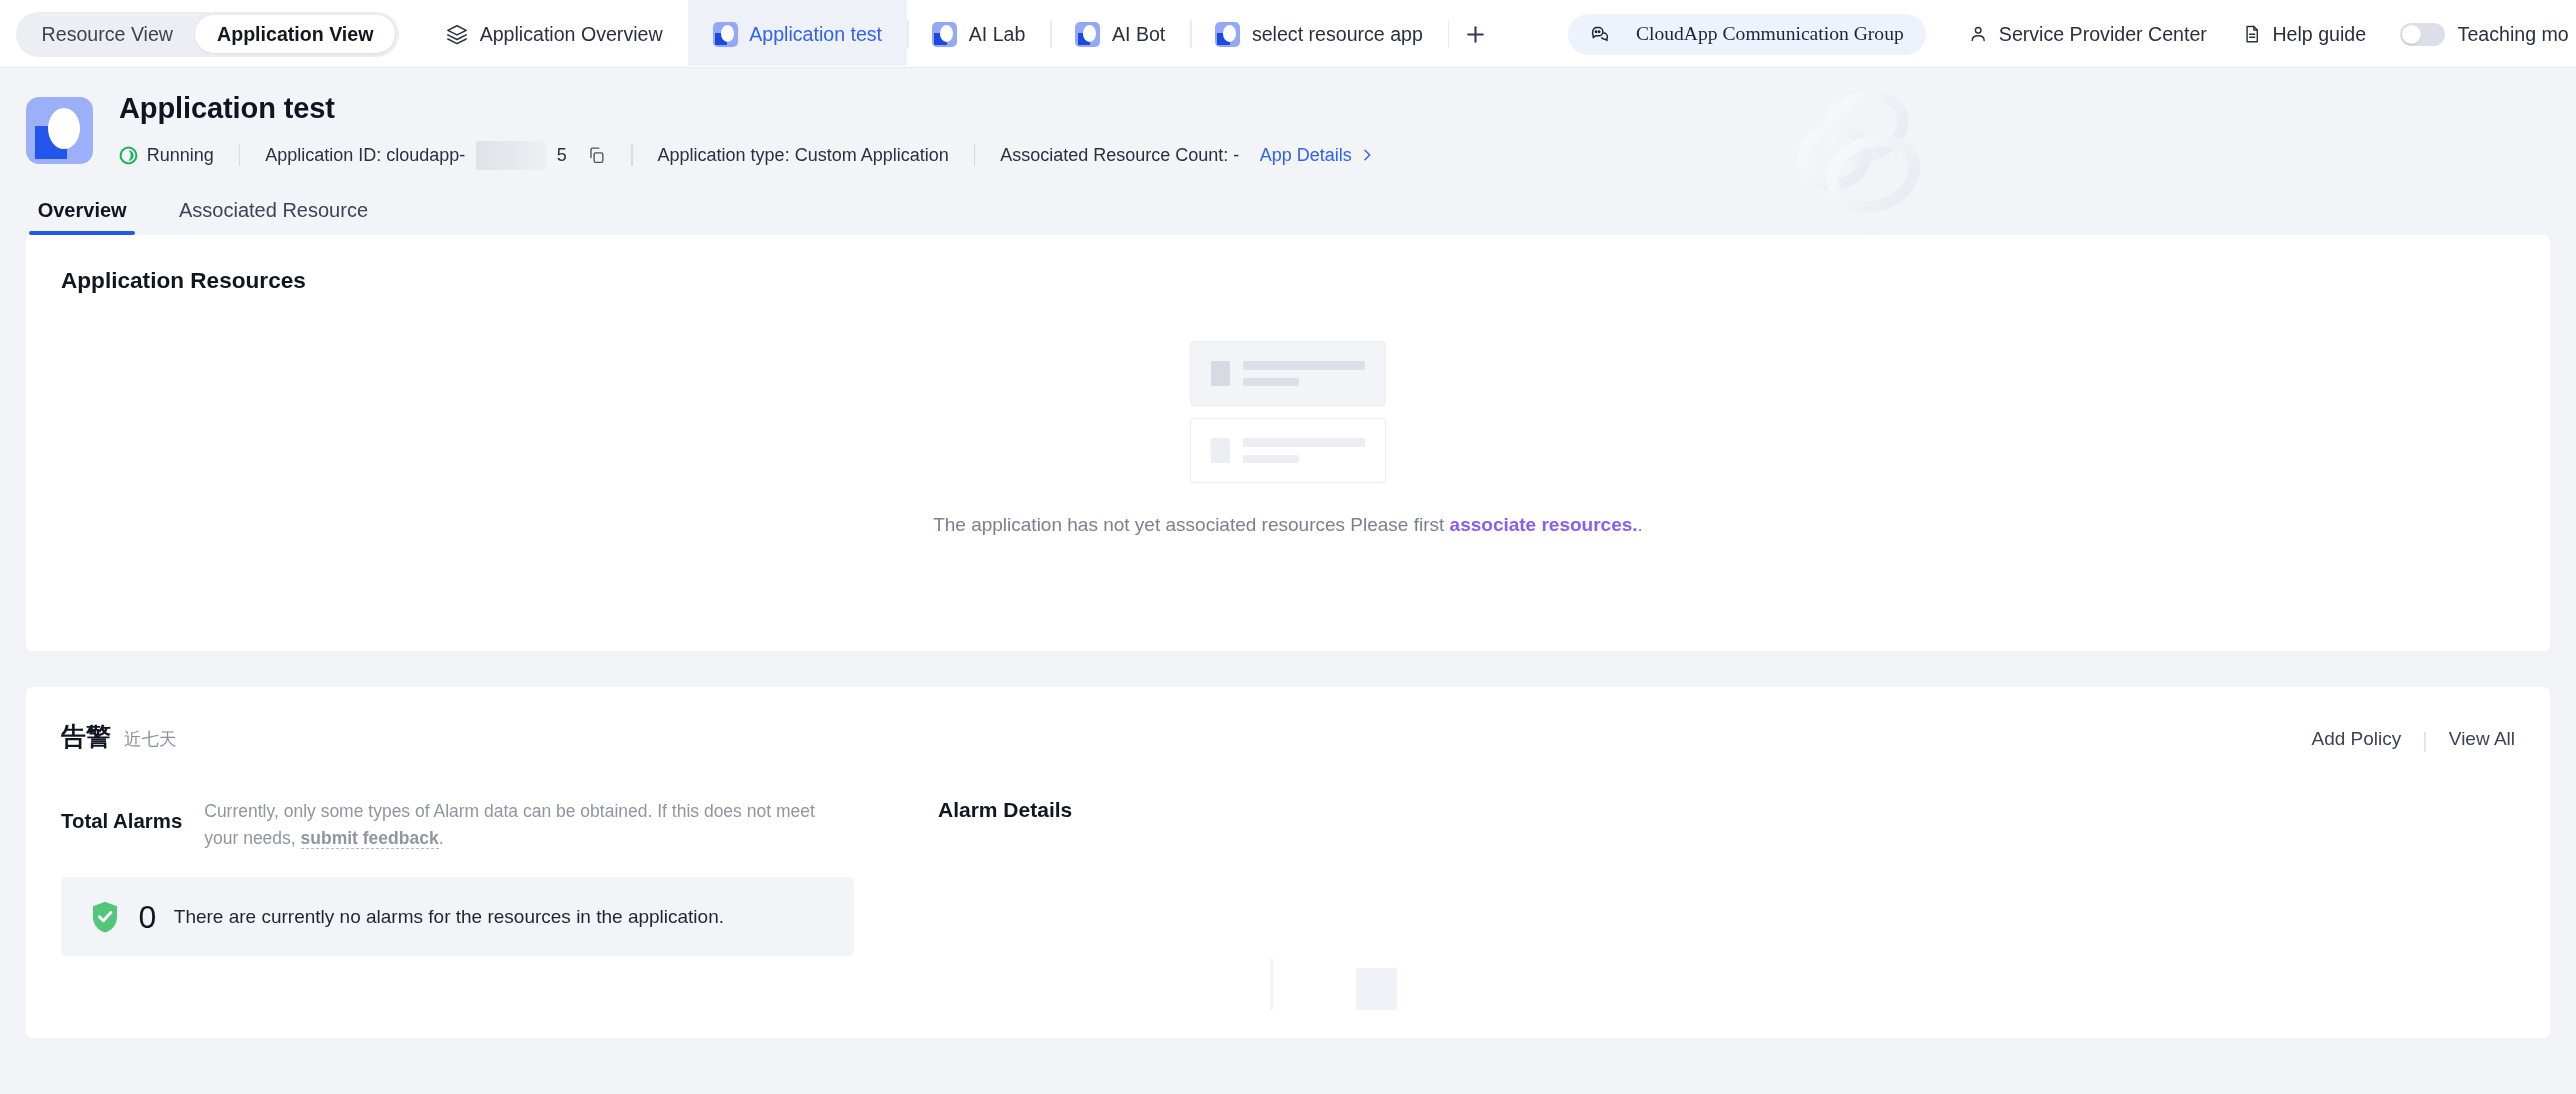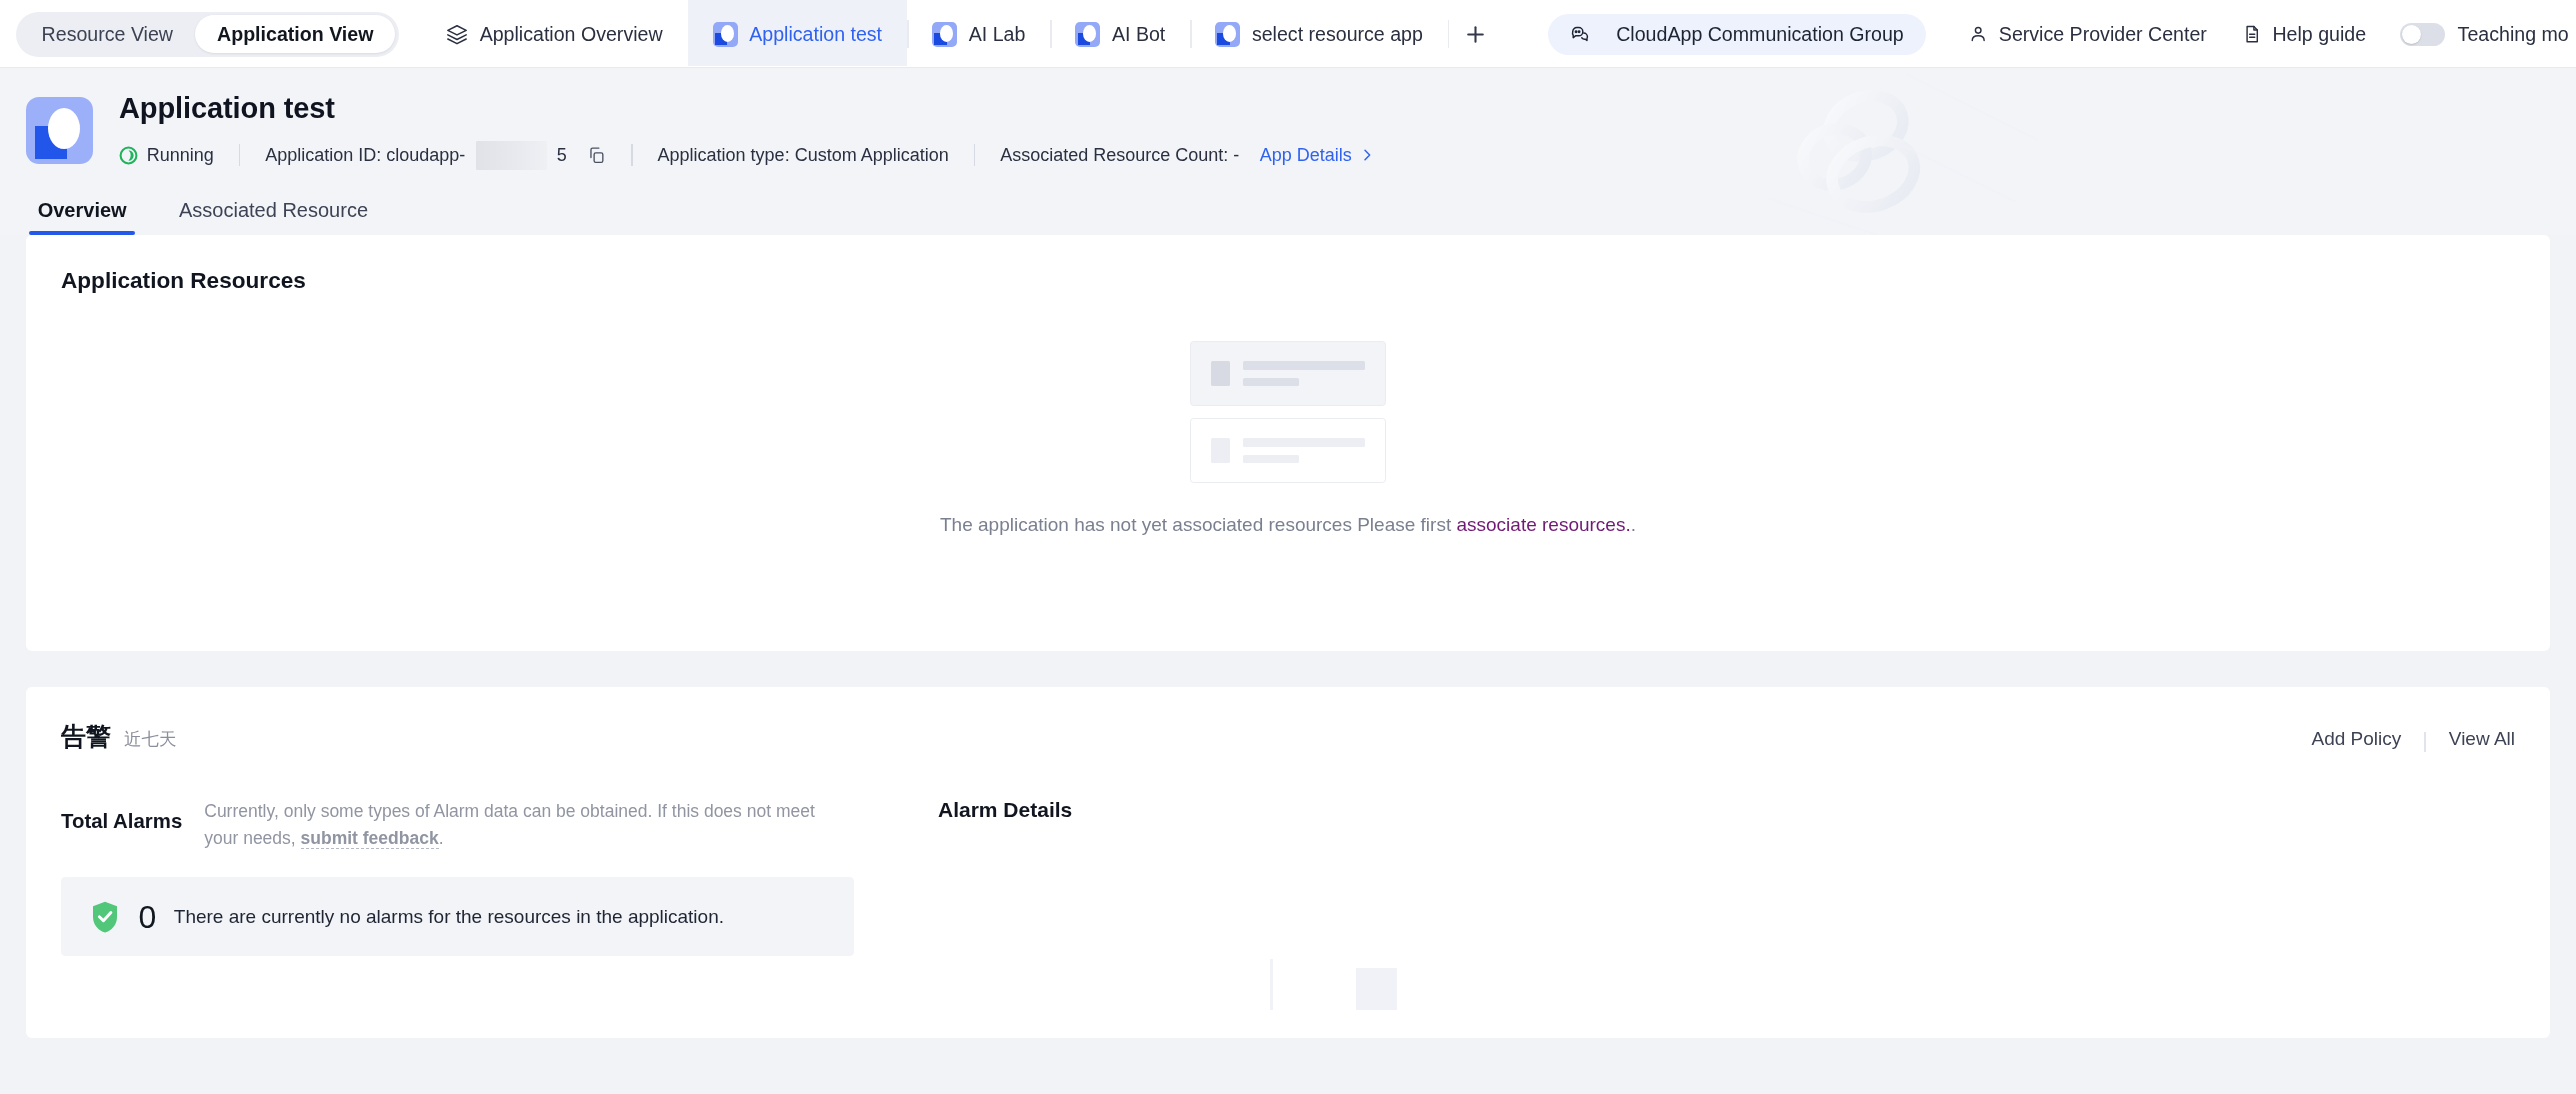--- a/index.html
+++ b/index.html
@@ -147,20 +147,21 @@
     display: flex; align-items: center; gap: 24px;
     background: #eef2fd;
     border-radius: 29px;
     height: 41px;
     padding: 0 22px;
     font-size: 19.6px;
     color: #1d2433;
     white-space: nowrap;
     cursor: pointer;
     margin-right: 25px;
+    font-family: Liberation Serif, serif;
   }
   .right-link {
     display: flex; align-items: center; gap: 10.2px;
     font-size: 19.6px;
     color: #2b3040;
     white-space: nowrap;
     cursor: pointer;
     padding: 0 17.5px;
   }
   .toggle-wrap { display: flex; align-items: center; gap: 13px; padding-left: 16px; }
@@ -340,21 +341,21 @@
   .skeleton-card.plain .sk-box { background: #eceef3; }
   .sk-lines { flex: 1 1 auto; }
   .sk-line { height: 8.7px; background: #dcdfe7; border-radius: 1.5px; }
   .skeleton-card.plain .sk-line { background: #eceef3; }
   .sk-line.short { width: 46%; margin-top: 8px; }
   .empty-text {
     margin-top: 31px;
     font-size: 19px;
     color: #7a8090;
   }
-  .empty-text a { color: #701a75; text-decoration: none; cursor: pointer; font-weight: normal; }
+  .empty-text a { color: #8b5cf6; text-decoration: none; cursor: pointer; font-weight: bold; }
 
   .gap { height: 36px; }
 
   
   .alarm-head {
     display: flex;
     align-items: baseline;
     justify-content: space-between;
   }
   .alarm-title-wrap { display: flex; align-items: baseline; gap: 13px; }

